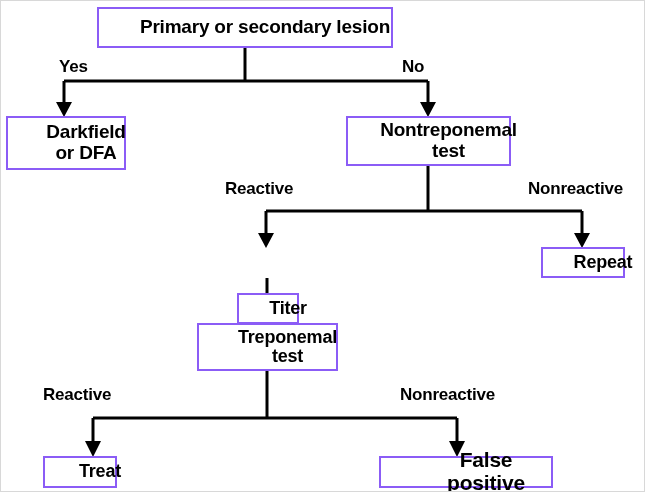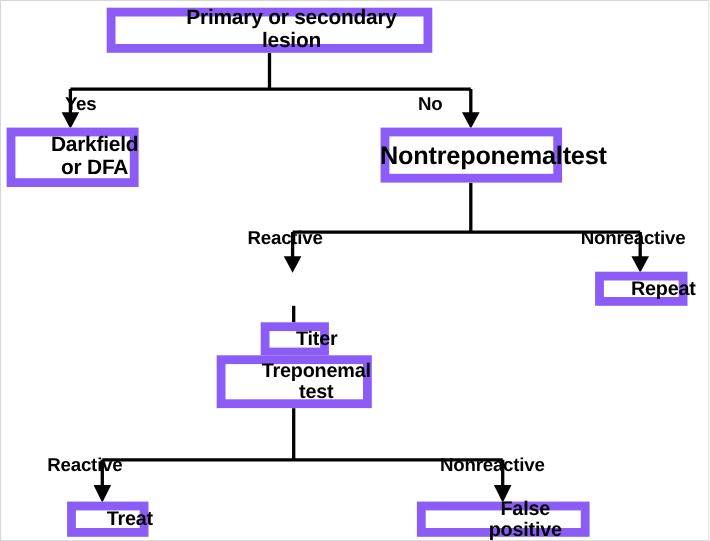--- a/index.html
+++ b/index.html
@@ -13,21 +13,21 @@
     height: 492px;
     background: #ffffff;
     border: 1px solid #d8d8d8;
     box-sizing: border-box;
     font-family: "Liberation Sans", sans-serif;
     overflow: hidden;
   }
   .node {
     position: absolute;
     box-sizing: border-box;
-    border: 8px solid #8b5cf6;
+    border: 2px solid #8b5cf6;
     background: #ffffff;
     color: #000000;
     font-weight: bold;
     font-family: "Liberation Sans", sans-serif;
     display: flex;
     align-items: center;
     justify-content: center;
     text-align: center;
     line-height: 1.08;
     letter-spacing: -0.2px;
@@ -36,21 +36,20 @@
   }
   .edge-label {
     position: absolute;
     color: #000000;
     font-weight: bold;
     font-family: "Liberation Sans", sans-serif;
     font-size: 17px;
     white-space: nowrap;
     letter-spacing: -0.2px;
     z-index: 3;
-    margin-top: 28px;
   }
   .connectors {
     position: absolute;
     left: 0;
     top: 0;
     width: 645px;
     height: 492px;
     z-index: 1;
   }
   .connectors path, .connectors line {
@@ -105,46 +104,46 @@
 
   <div class="node" style="left:96px; top:6px; width:296px; height:41px; font-size:19px;">
     <span>Primary or secondary lesion</span>
   </div>
 
   <div class="node" style="left:5px; top:115px; width:120px; height:54px; font-size:19px; flex-direction:column;">
     <span>Darkfield</span>
     <span>or DFA</span>
   </div>
 
-  <div class="node" style="left:345px; top:115px; width:165px; height:50px; font-size:23px; flex-direction:row;">
+  <div class="node" style="left:345px; top:115px; width:165px; height:50px; font-size:19px; flex-direction:column;">
     <span>Nontreponemal</span>
     <span>test</span>
   </div>
 
   <div class="node" style="left:236px; top:246px; width:62px; height:31px; font-size:18px;margin-top:46px;">
     <span>Titer</span>
   </div>
 
   <div class="node" style="left:540px; top:246px; width:84px; height:31px; font-size:18px;text-align:center;">
     <span>Repeat</span>
   </div>
 
   <div class="node" style="left:196px; top:322px; width:141px; height:48px; font-size:18px; flex-direction:column;">
     <span>Treponemal</span>
     <span>test</span>
   </div>
 
-  <div class="node" style="left:60px; top:455px; width:74px; height:32px; font-size:18px;">
+  <div class="node" style="left:42px; top:455px; width:74px; height:32px; font-size:18px;">
     <span>Treat</span>
   </div>
 
-  <div class="node" style="left:378px; top:455px; width:157px; height:32px; font-size:18px;">
+  <div class="node" style="left:378px; top:455px; width:174px; height:32px; font-size:21px;">
     <span>False positive</span>
   </div>
 
   <div class="edge-label" style="left:58px; top:56px;">Yes</div>
-  <div class="edge-label" style="left:379px; top:56px;">No</div>
+  <div class="edge-label" style="left:401px; top:56px;">No</div>
   <div class="edge-label" style="left:224px; top:178px;">Reactive</div>
   <div class="edge-label" style="left:527px; top:178px;">Nonreactive</div>
   <div class="edge-label" style="left:42px; top:384px;">Reactive</div>
   <div class="edge-label" style="left:399px; top:384px;">Nonreactive</div>
 
 </div>
 
 </body></html>

